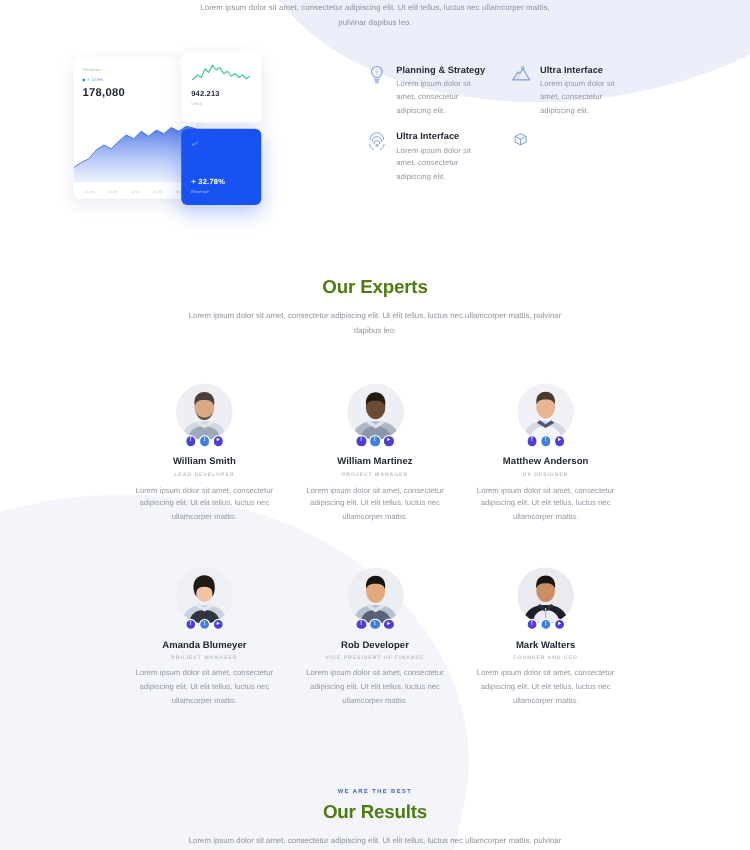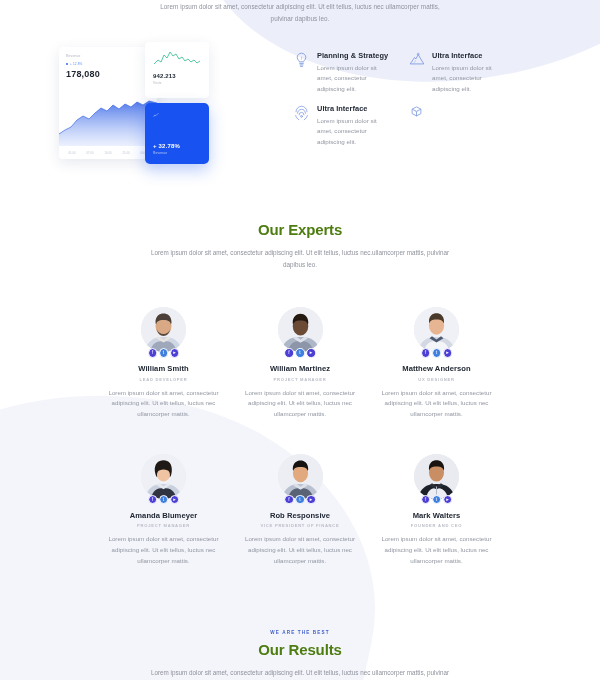--- a/index.html
+++ b/index.html
@@ -393,21 +393,21 @@
                 <path d="M14.8 15c0-5.8 3.7-8.4 7.7-8.4s7.7 2.6 7.7 8.4c0 .7-.2 1.5-.4 2.1-.8-2.8-2.5-4.1-7.3-4.1s-6.5 1.3-7.3 4.1c-.2-.6-.4-1.4-.4-2.1z" fill="#171310"></path>
                 <path d="M18 29.5l4.5 3.2 4.5-3.2 2.5 2-7 4.2-7-4.2z" fill="#dde1e9"></path>
               </svg>
             </div>
             <div class="socials">
               <span class="soc fb">f</span>
               <span class="soc tw">t</span>
               <span class="soc yt">▸</span>
             </div>
           </div>
-          <div class="m-name">Rob Responsive</div>
+          <div class="m-name">Rob Developer</div>
           <div class="m-role">Vice President of Finance</div>
           <div class="m-bio">Lorem ipsum dolor sit amet, consectetur adipiscing elit. Ut elit tellus, luctus nec ullamcorper mattis.</div>
         </div>
 
         <div class="member">
           <div class="avatar-wrap">
             <div class="avatar">
               <svg width="45" height="45" viewBox="0 0 45 45">
                 <rect width="45" height="45" fill="#e9ebf1"></rect>
                 <path d="M4 45c2-11 8-15 18.5-15S39 34 41 45z" fill="#1d2129"></path>

